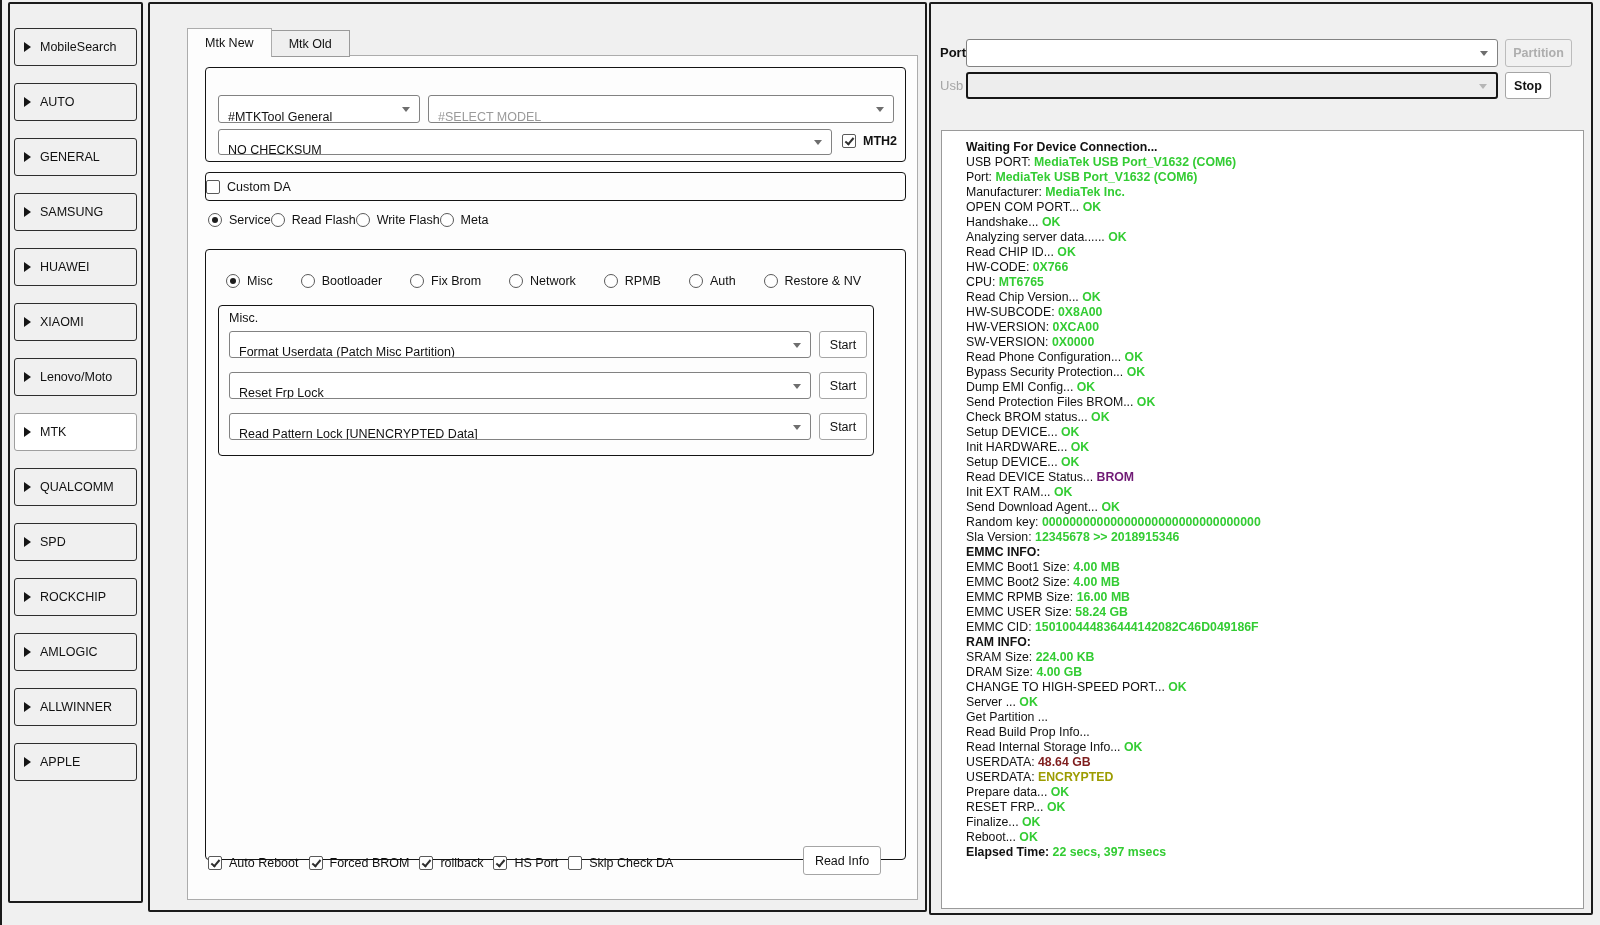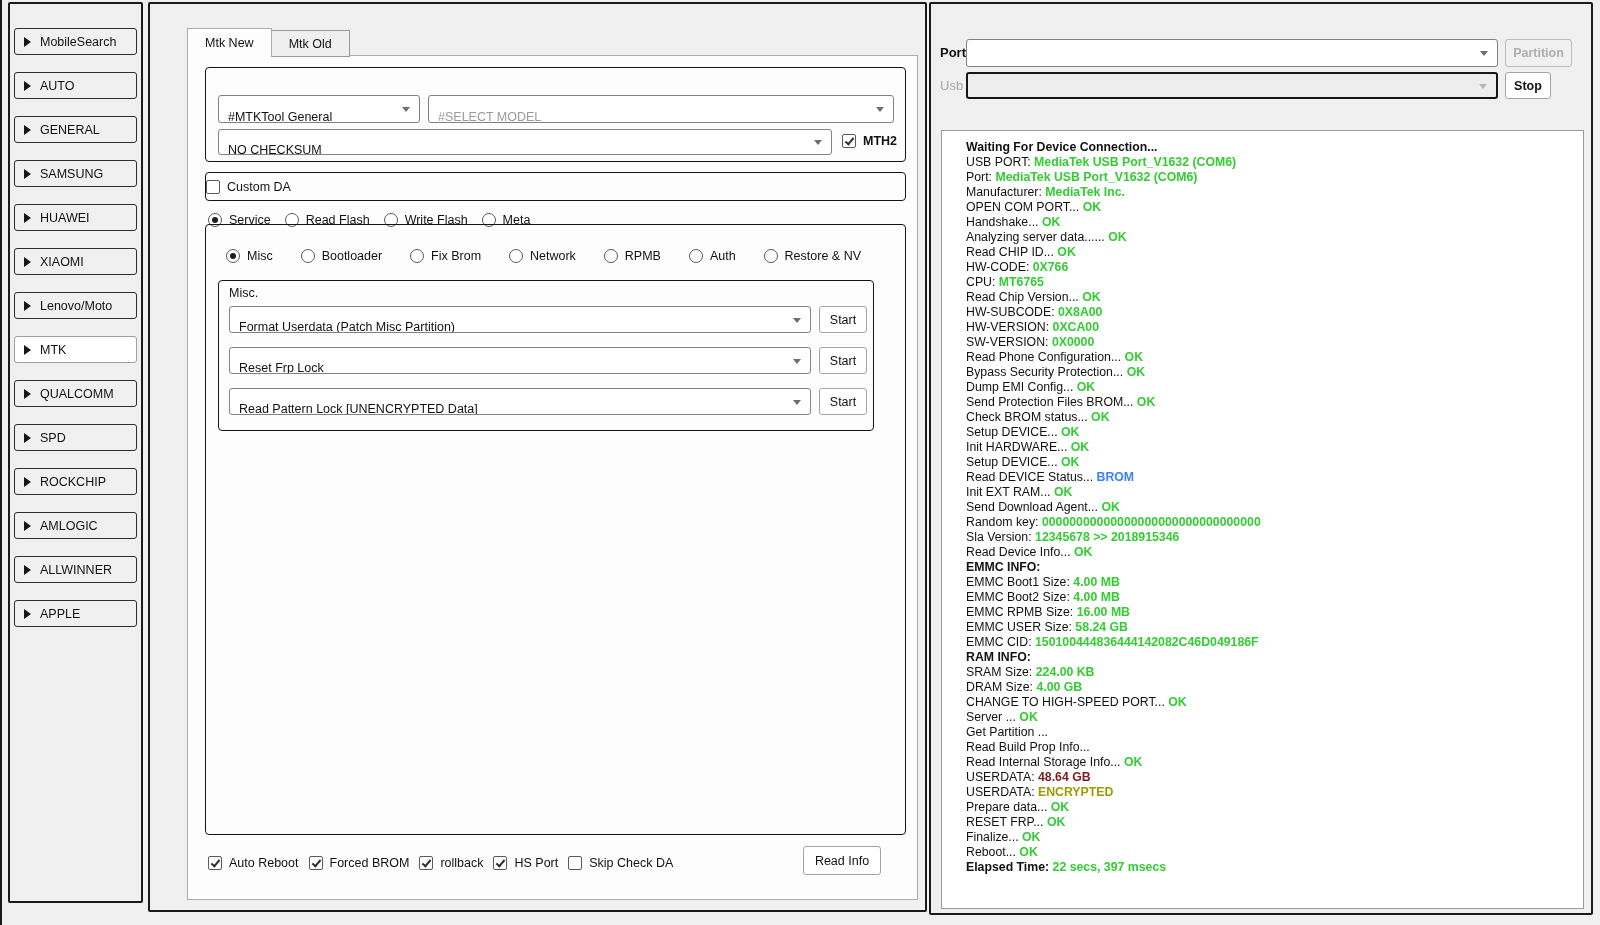--- a/index.html
+++ b/index.html
@@ -7,21 +7,21 @@
     width:1600px;height:925px;position:relative;overflow:hidden;
     background:#f0f0f0;
     font-family:"Liberation Sans","DejaVu Sans",sans-serif;
     color:#111;
   }
   .window-edge{position:absolute;left:0;top:0;width:2px;height:925px;background:#1a1a1a;}
   .panel{position:absolute;box-sizing:border-box;border:2px solid #1b1b1b;border-radius:2px;background:#f0f0f0;}
 
   
   #sidebar{left:8px;top:2px;width:135px;height:901px;display:flex;flex-direction:column;align-items:center;padding-top:24px;gap:17px;}
-  .side-btn{flex:0 0 auto;width:123px;height:27px;box-sizing:border-box;border:1px solid #2e2e2e;border-radius:3px;background:#f0f0f0;display:flex;align-items:center;gap:9px;padding-left:9px;font-size:12.5px;color:#111;cursor:default;}
+  .side-btn{flex:0 0 auto;width:123px;height:38px;box-sizing:border-box;border:1px solid #2e2e2e;border-radius:3px;background:#f0f0f0;display:flex;align-items:center;gap:9px;padding-left:9px;font-size:12.5px;color:#111;cursor:default;}
   .side-btn.selected{background:#ffffff;border-color:#9f9f9f;}
   .tri{width:0;height:0;border-top:5px solid transparent;border-bottom:5px solid transparent;border-left:7px solid #151515;flex:0 0 auto;}
 
   
   #main{left:148px;top:2px;width:779px;height:910px;}
   .tabstrip{position:absolute;left:37px;top:24px;z-index:3;display:flex;align-items:flex-end;}
   .tab{box-sizing:border-box;height:27px;padding:5px 17px;display:flex;align-items:center;font-size:12.5px;background:#efefef;border:1px solid #9a9a9a;border-left:none;color:#111;}
   .tab:first-child{border-left:1px solid #9a9a9a;}
   .tab.active{height:29px;background:#fdfdfd;border:1px solid #acacac;border-bottom:none;z-index:4;}
   .tabpage{position:absolute;left:37px;top:51px;width:731px;height:845px;box-sizing:border-box;background:#fdfdfd;border:1px solid #acacac;z-index:2;}
@@ -144,40 +144,40 @@
       </div>
     </div>
 
     <div class="gbox" style="left:17px;top:116px;width:701px;height:29px;display:flex;align-items:center;">
       <div class="ctl">
         <span class="cb"></span>
         <span>Custom DA</span>
       </div>
     </div>
 
-    <div class="ctl-row" id="mode-radios" style="left:20px;top:153px;height:22px;gap:14px;">
+    <div class="ctl-row" id="mode-radios" style="left:20px;top:153px;height:22px;">
         <div class="ctl">
           <span class="radio checked"></span>
           <span>Service</span>
         </div>
         <div class="ctl">
           <span class="radio"></span>
           <span>Read Flash</span>
         </div>
         <div class="ctl">
           <span class="radio"></span>
           <span>Write Flash</span>
         </div>
         <div class="ctl">
           <span class="radio"></span>
           <span>Meta</span>
         </div>
       </div>
 
-    <div class="gbox" style="left:17px;top:168px;width:701px;height:611px;">
+    <div class="gbox" style="left:17px;top:193px;width:701px;height:611px;">
       <div class="ctl-row" id="cat-radios" style="left:0;right:0;top:24px;padding:0 44px 0 20px;justify-content:space-between;">
           <div class="ctl">
             <span class="radio checked"></span>
             <span>Misc</span>
           </div>
           <div class="ctl">
             <span class="radio"></span>
             <span>Bootloader</span>
           </div>
           <div class="ctl">
@@ -288,26 +288,25 @@
       <div class="log-line"><span>HW-VERSION: </span><span class="lv" style="color: rgb(51, 204, 51);">0XCA00</span></div>
       <div class="log-line"><span>SW-VERSION: </span><span class="lv" style="color: rgb(51, 204, 51);">0X0000</span></div>
       <div class="log-line"><span>Read Phone Configuration... </span><span class="lv" style="color: rgb(51, 204, 51);">OK</span></div>
       <div class="log-line"><span>Bypass Security Protection... </span><span class="lv" style="color: rgb(51, 204, 51);">OK</span></div>
       <div class="log-line"><span>Dump EMI Config... </span><span class="lv" style="color: rgb(51, 204, 51);">OK</span></div>
       <div class="log-line"><span>Send Protection Files BROM... </span><span class="lv" style="color: rgb(51, 204, 51);">OK</span></div>
       <div class="log-line"><span>Check BROM status... </span><span class="lv" style="color: rgb(51, 204, 51);">OK</span></div>
       <div class="log-line"><span>Setup DEVICE... </span><span class="lv" style="color: rgb(51, 204, 51);">OK</span></div>
       <div class="log-line"><span>Init HARDWARE... </span><span class="lv" style="color: rgb(51, 204, 51);">OK</span></div>
       <div class="log-line"><span>Setup DEVICE... </span><span class="lv" style="color: rgb(51, 204, 51);">OK</span></div>
-      <div class="log-line"><span>Read DEVICE Status... </span><span class="lv" style="color: #3b82f6;">BROM</span></div>
+      <div class="log-line"><span>Read DEVICE Status... </span><span class="lv" style="color: #701a75;">BROM</span></div>
       <div class="log-line"><span>Init EXT RAM... </span><span class="lv" style="color: rgb(51, 204, 51);">OK</span></div>
       <div class="log-line"><span>Send Download Agent... </span><span class="lv" style="color: rgb(51, 204, 51);">OK</span></div>
       <div class="log-line"><span>Random key:  </span><span class="lv" style="color: rgb(51, 204, 51);">00000000000000000000000000000000</span></div>
       <div class="log-line"><span>Sla Version:  </span><span class="lv" style="color: rgb(51, 204, 51);">12345678  &gt;&gt; 2018915346</span></div>
-      <div class="log-line"><span>Read Device Info... </span><span class="lv" style="color: rgb(51, 204, 51);">OK</span></div>
       <div class="log-line hdr"><span>EMMC INFO:</span></div>
       <div class="log-line"><span>EMMC Boot1 Size: </span><span class="lv" style="color: rgb(51, 204, 51);">4.00 MB</span></div>
       <div class="log-line"><span>EMMC Boot2 Size: </span><span class="lv" style="color: rgb(51, 204, 51);">4.00 MB</span></div>
       <div class="log-line"><span>EMMC RPMB Size: </span><span class="lv" style="color: rgb(51, 204, 51);">16.00 MB</span></div>
       <div class="log-line"><span>EMMC USER Size: </span><span class="lv" style="color: rgb(51, 204, 51);">58.24 GB</span></div>
       <div class="log-line"><span>EMMC CID: </span><span class="lv" style="color: rgb(51, 204, 51);">150100444836444142082C46D049186F</span></div>
       <div class="log-line hdr"><span>RAM INFO:</span></div>
       <div class="log-line"><span>SRAM Size: </span><span class="lv" style="color: rgb(51, 204, 51);">224.00 KB</span></div>
       <div class="log-line"><span>DRAM Size: </span><span class="lv" style="color: rgb(51, 204, 51);">4.00 GB</span></div>
       <div class="log-line"><span>CHANGE TO HIGH-SPEED PORT... </span><span class="lv" style="color: rgb(51, 204, 51);">OK</span></div>

